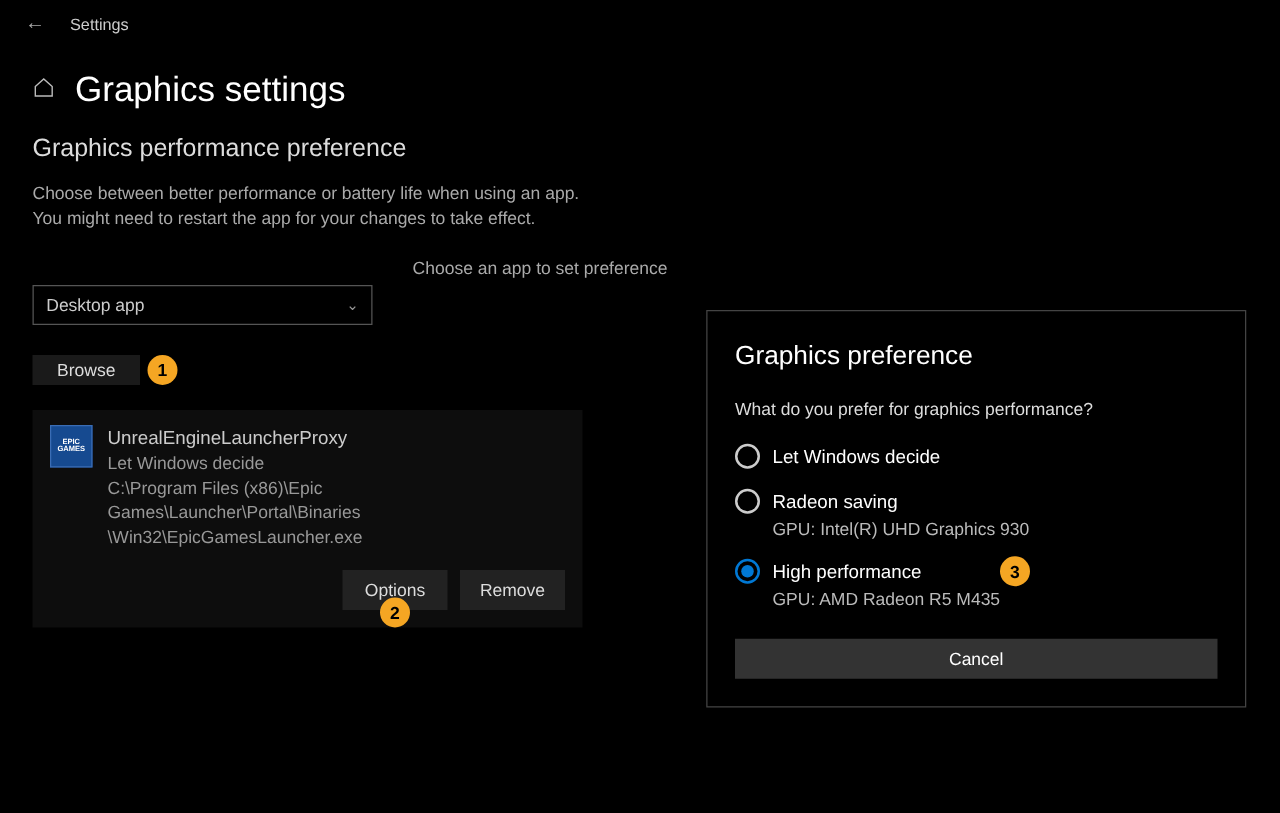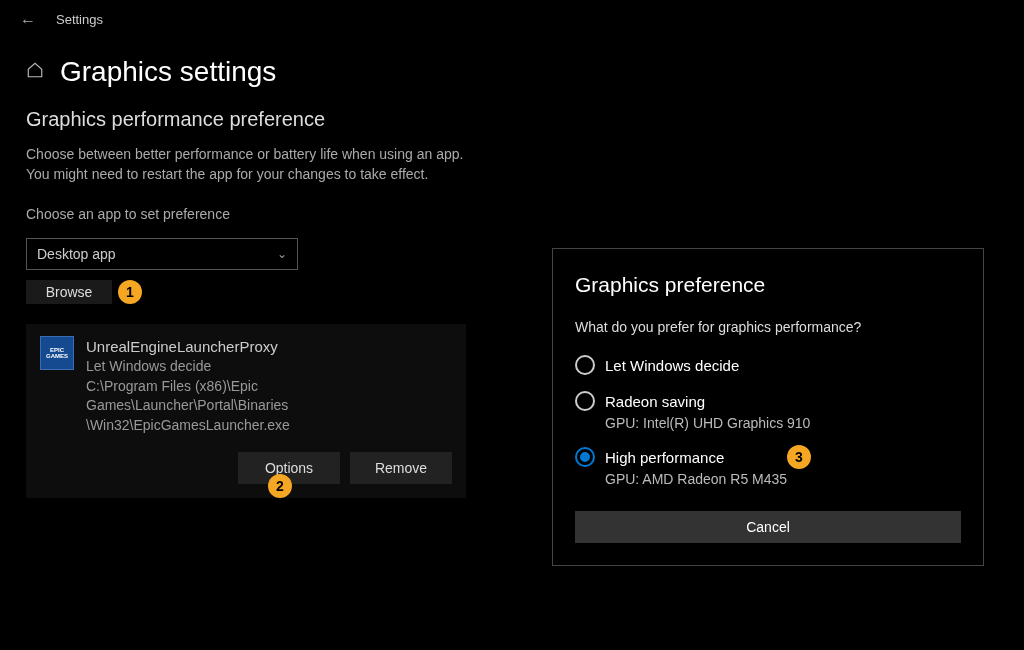--- a/index.html
+++ b/index.html
@@ -54,33 +54,34 @@
     }
     .description {
       font-size: 14px;
       color: #aaa;
       line-height: 1.4;
       margin-bottom: 22px;
     }
     .choose-label {
       font-size: 14px;
       color: #aaa;
-      margin-bottom: 16px;
+      margin-bottom: 6px;
+      text-align: right;
     }
     .dropdown {
       width: 272px;
       height: 32px;
       border: 1px solid #555;
       background: #000;
       display: flex;
       align-items: center;
       justify-content: space-between;
       padding: 0 10px;
       cursor: pointer;
-      margin-bottom: 10px;
+      margin-bottom: 24px;
     }
     .dropdown-text {
       font-size: 14px;
       color: #ccc;
     }
     .chevron {
       color: #999;
       font-size: 12px;
     }
     .browse-row {
@@ -132,21 +133,21 @@
       color: #ccc;
       font-size: 15px;
     }
     .app-actions {
       display: flex;
       gap: 10px;
       justify-content: flex-end;
       margin-top: 16px;
     }
     .action-btn {
-      width: 102px;
+      width: 84px;
       height: 32px;
       background: #222;
       border: none;
       color: #ddd;
       font-size: 14px;
       cursor: pointer;
       position: relative;
     }
     .badge {
       position: absolute;
@@ -157,21 +158,21 @@
       color: #000;
       display: flex;
       align-items: center;
       justify-content: center;
       font-size: 14px;
       font-weight: bold;
       z-index: 10;
     }
     .dialog {
       position: absolute;
-      left: 552px;
+      left: 565px;
       top: 248px;
       width: 432px;
       background: #000;
       border: 1px solid #444;
       padding: 24px 22px 22px 22px;
     }
     .dialog-title {
       font-size: 21px;
       color: #fff;
       font-weight: 400;
@@ -308,21 +309,21 @@
       <div class="radio-row">
         <span class="radio-circle"></span>
         <span class="radio-label">Let Windows decide</span>
       </div>
     </div>
     <div class="radio-item">
       <div class="radio-row">
         <span class="radio-circle"></span>
         <span class="radio-label">Radeon saving</span>
       </div>
-      <div class="radio-sub">GPU: Intel(R) UHD Graphics 910</div>
+      <div class="radio-sub">GPU: Intel(R) UHD Graphics 930</div>
     </div>
     <div class="radio-item">
       <div class="radio-row">
         <span class="radio-circle checked">
             <span class="radio-inner"></span>
           </span>
         <span class="radio-label">High performance</span>
         <span class="badge" style="position:absolute;left:212px;top:2px">3</span>
       </div>
       <div class="radio-sub">GPU: AMD Radeon R5 M435</div>

